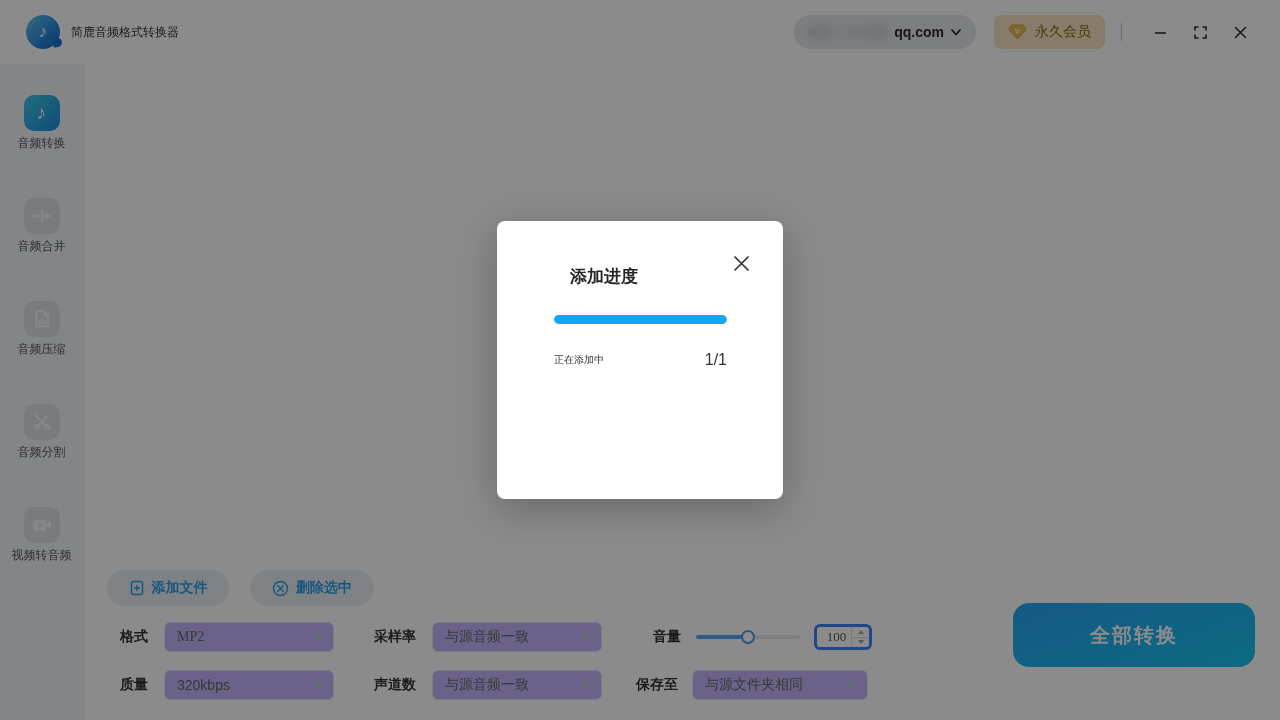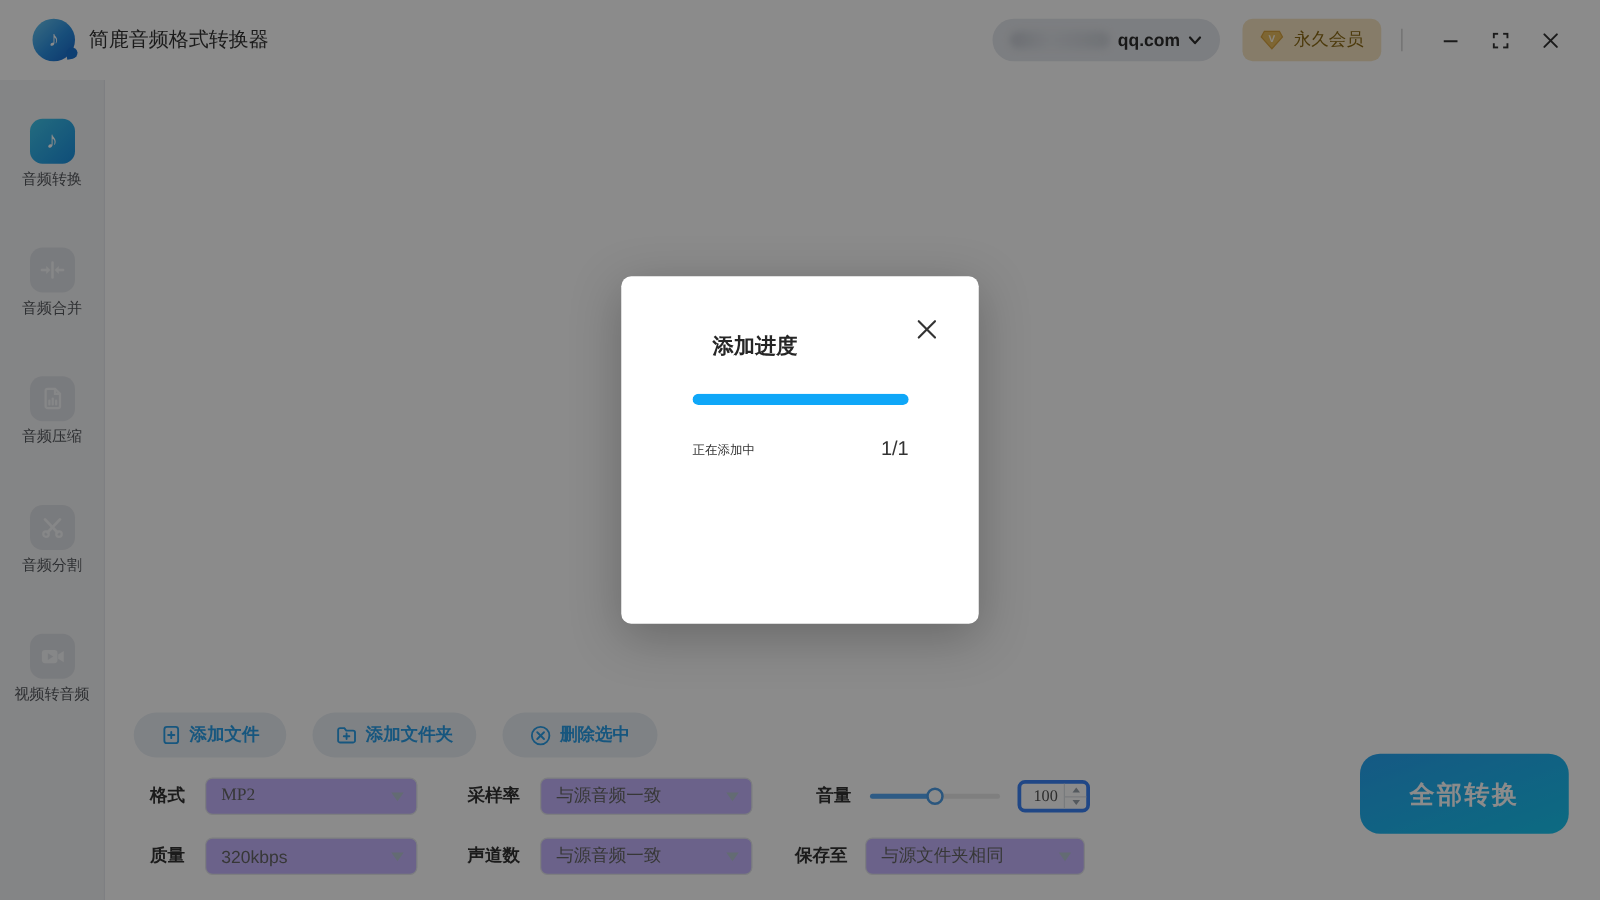--- a/index.html
+++ b/index.html
@@ -11,21 +11,21 @@
   .window { position:absolute; inset:0; background:#fff; display:flex; flex-direction:column; }
 
   
   .topbar { height:64px; flex:0 0 64px; display:flex; align-items:center; padding:0 24px 0 26px; background:#fff; }
   .logo { width:34px; height:34px; border-radius:50%; position:relative;
     background:linear-gradient(135deg,#6cc8f0 0%,#2b8fe0 55%,#1663c8 100%);
     display:flex; align-items:center; justify-content:center; flex:0 0 34px; }
   .logo .note { color:#fff; font-size:17px; line-height:1; transform:translateY(-1px); }
   .logo .tail { position:absolute; right:-2px; bottom:2px; width:9px; height:9px; border-radius:50% 50% 50% 0;
     background:#1b74d2; transform:rotate(-10deg); }
-  .app-title { margin-left:11px; font-size:16px; color:#333; }
+  .app-title { margin-left:11px; font-size:12px; color:#333; }
   .tb-spacer { flex:1; }
   .account-pill { height:34px; border-radius:17px; background:#e4e7ec; display:flex; align-items:center;
     padding:0 14px; gap:6px; cursor:pointer; }
   .email-redacted { width:80px; height:14px; border-radius:7px;
     background:linear-gradient(90deg,#c7cbd3,#dfe2e8 40%,#cdd1d8); filter:blur(3px); }
   .email-domain { font-size:14px; font-weight:700; color:#2c2c2c; }
   .vip-pill { height:34px; border-radius:8px; background:#f6e4c0; display:flex; align-items:center;
     padding:0 14px; gap:8px; margin-left:18px; cursor:pointer; }
   .vip-text { font-size:14px; color:#8b6914;font-family:Liberation Mono, monospace; }
   .tb-divider { width:1px; height:18px; background:#c9c9c9; margin:0 14px 0 16px; }
@@ -77,21 +77,21 @@
     font-size:13px; color:#555; text-align:center; font-family:inherit; }
   .spinner { position:absolute; right:0; top:0; width:18px; height:100%; border-left:1px solid #dde1e6;
     display:flex; flex-direction:column; }
   .spin-btn { flex:1; display:flex; align-items:center; justify-content:center; cursor:pointer; }
   .spin-btn.up { border-bottom:1px solid #dde1e6; }
   .tri-up { width:0; height:0; border-left:3.5px solid transparent; border-right:3.5px solid transparent;
     border-bottom:4px solid #9aa3ad; }
   .tri-down { width:0; height:0; border-left:3.5px solid transparent; border-right:3.5px solid transparent;
     border-top:4px solid #9aa3ad; }
 
-  .convert-btn { position:absolute; right:25px; bottom:53px; width:167px; height:64px; border:none;
+  .convert-btn { position:absolute; right:25px; bottom:53px; width:242px; height:64px; border:none;
     border-radius:16px; background:linear-gradient(160deg,#27a4f2 0%,#17c4ee 100%);
     color:#fff; font-size:20px; font-weight:700; letter-spacing:2px; cursor:pointer;
     font-family:inherit; z-index:1; }
 
   
   .overlay { position:absolute; inset:0; background:rgba(0,0,0,0.455); z-index:10; }
   .modal { position:absolute; left:497px; top:221px; width:286px; height:278px; background:#fff;
     border-radius:8px; box-shadow:0 10px 40px rgba(0,0,0,0.25); z-index:20; }
   .modal-close { position:absolute; top:27px; right:27px; width:30px; height:30px;
     display:flex; align-items:center; justify-content:center; cursor:pointer; color:#333; }
@@ -219,28 +219,20 @@
 
       <div class="actions">
         <button class="pill-btn w1">
           <svg width="16" height="16" viewBox="0 0 16 16">
             <rect x="2.5" y="1.5" width="11" height="13" rx="2" fill="none" stroke="currentColor" stroke-width="1.5"></rect>
             <line x1="8" y1="5.5" x2="8" y2="10.5" stroke="currentColor" stroke-width="1.5" stroke-linecap="round"></line>
             <line x1="5.5" y1="8" x2="10.5" y2="8" stroke="currentColor" stroke-width="1.5" stroke-linecap="round"></line>
           </svg>
           <span>添加文件</span>
         </button>
-        <button class="pill-btn w2">
-          <svg width="17" height="16" viewBox="0 0 17 16">
-            <path d="M1.5 4 a1.5 1.5 0 0 1 1.5 -1.5 h3.5 l1.5 2 h5.5 a1.5 1.5 0 0 1 1.5 1.5 v6.5 a1.5 1.5 0 0 1 -1.5 1.5 h-10.5 a1.5 1.5 0 0 1 -1.5 -1.5 z" fill="none" stroke="currentColor" stroke-width="1.5"></path>
-            <line x1="8.25" y1="6.8" x2="8.25" y2="11.2" stroke="currentColor" stroke-width="1.5" stroke-linecap="round"></line>
-            <line x1="6" y1="9" x2="10.5" y2="9" stroke="currentColor" stroke-width="1.5" stroke-linecap="round"></line>
-          </svg>
-          <span>添加文件夹</span>
-        </button>
         <button class="pill-btn w3">
           <svg width="17" height="17" viewBox="0 0 17 17">
             <circle cx="8.5" cy="8.5" r="7" fill="none" stroke="currentColor" stroke-width="1.5"></circle>
             <path d="M5.8 5.8 L11.2 11.2 M11.2 5.8 L5.8 11.2" stroke="currentColor" stroke-width="1.5" stroke-linecap="round"></path>
           </svg>
           <span>删除选中</span>
         </button>
       </div>
 
       <div class="settings-row r1">

